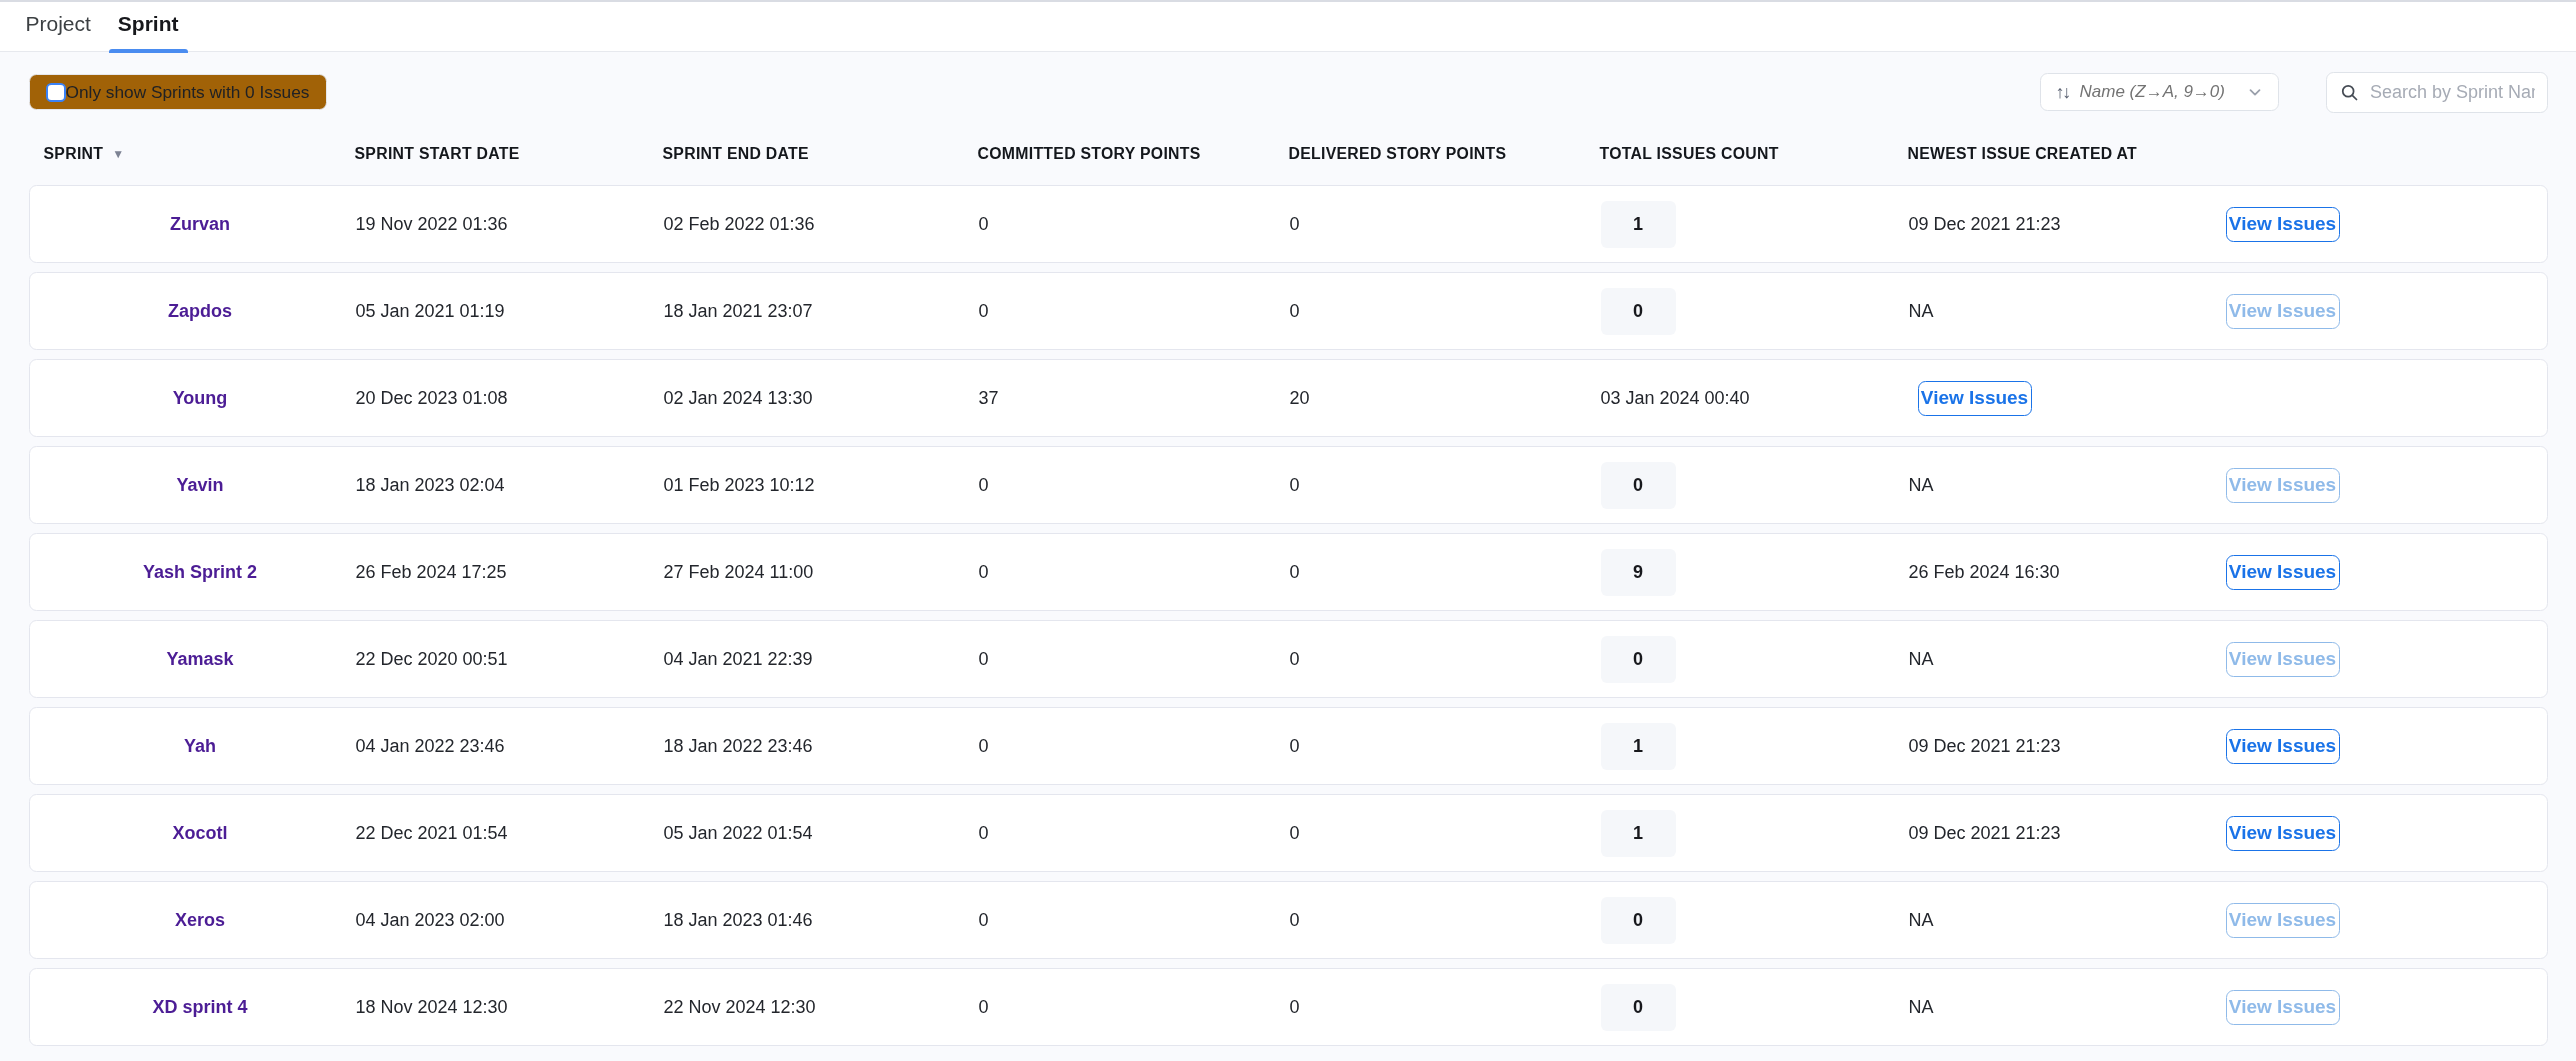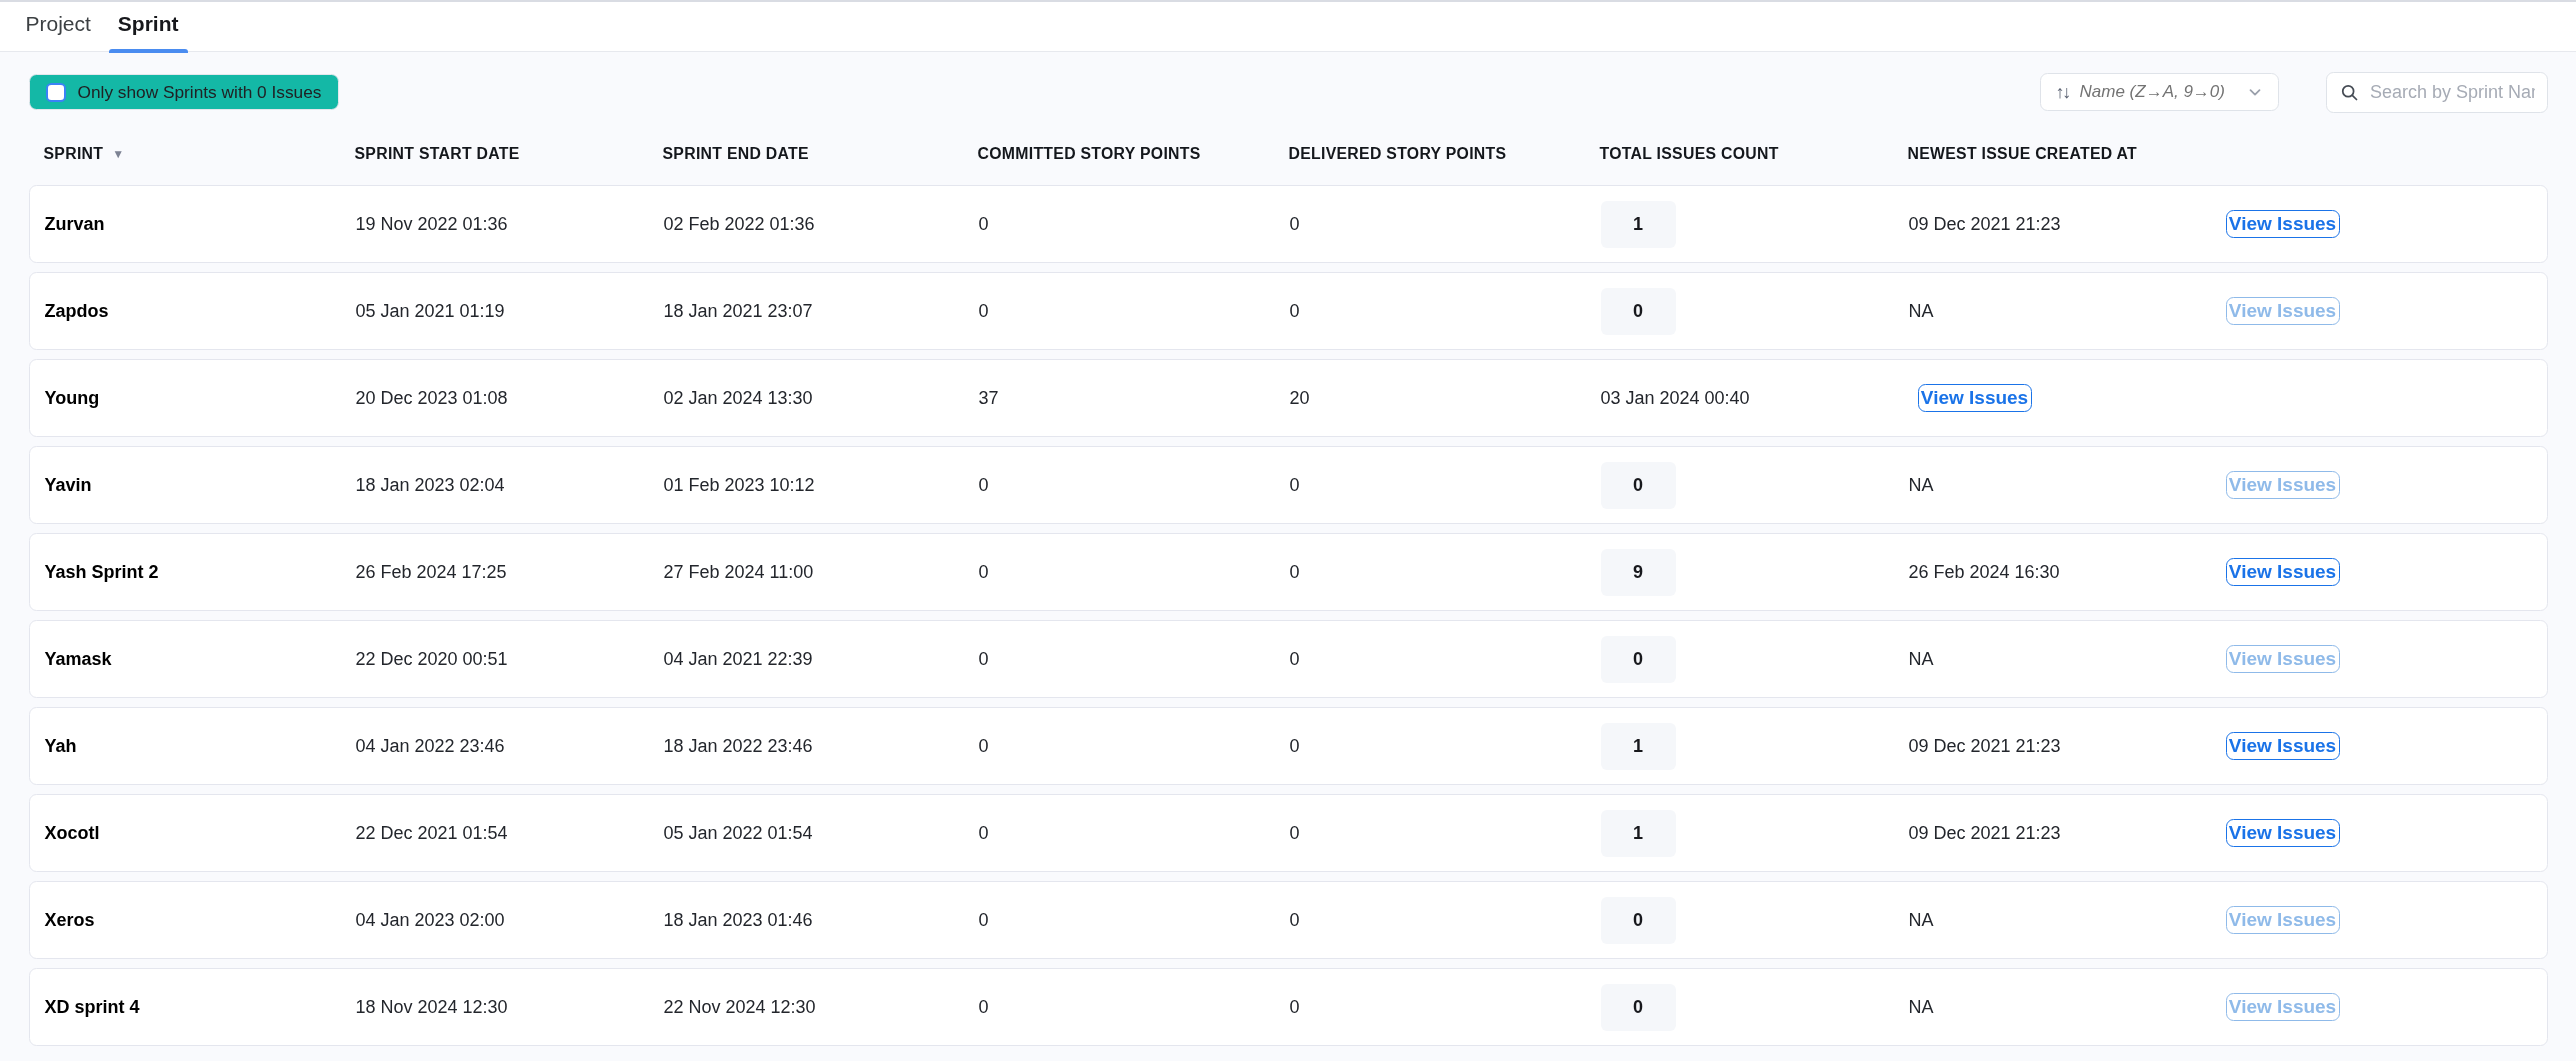--- a/index.html
+++ b/index.html
@@ -48,22 +48,21 @@
   
   .filter-row {
     display: flex;
     justify-content: space-between;
     align-items: center;
     height: 41px;
   }
   .checkbox-group {
     display: flex;
     align-items: center;
-    gap: 12px;
-    background: #14b8a6;
+    background: #a16207;
     border: 1.5px solid #e5e7ec;
     border-radius: 7.5px;
     padding: 0 16.5px;
     height: 36px;
     cursor: pointer;
   }
   .checkbox-box {
     width: 19.5px; height: 19.5px;
     background: #ffffff;
     border: 2.3px solid #3b82f6;
@@ -140,38 +139,38 @@
 
   .sprint-list { margin-top: 7.5px; display: flex; flex-direction: column; gap: 9px; }
   .sprint-row {
     background: #ffffff;
     border: 1.5px solid #e4e6ee;
     border-radius: 7.5px;
     height: 78px;
     padding: 0 15px;
   }
   .cell { font-size: 18px; color: #23262c; white-space: nowrap; }
-  .cell.name { font-weight: 700; color: #000000; }
+  .cell.name { font-weight: 700; color: #4c1d95; text-align: center; }
   .count-badge {
     width: 75px;
     height: 47px;
     background: #f5f7fa;
     border-radius: 6px;
     display: flex;
     align-items: center;
     justify-content: center;
     font-size: 18px;
     font-weight: 700;
     color: #17181c;
   }
   .actions-cell { display: flex; }
   .view-issues-btn {
     margin-left: 9px;
     width: 114px;
-    height: 28px;
+    height: 35px;
     background: #ffffff;
     border: 1.5px solid #1a73e8;
     border-radius: 7.5px;
     color: #1a73e8;
     font-family: inherit;
     font-size: 19px;
     font-weight: 700;
     display: flex;
     align-items: center;
     justify-content: center;

